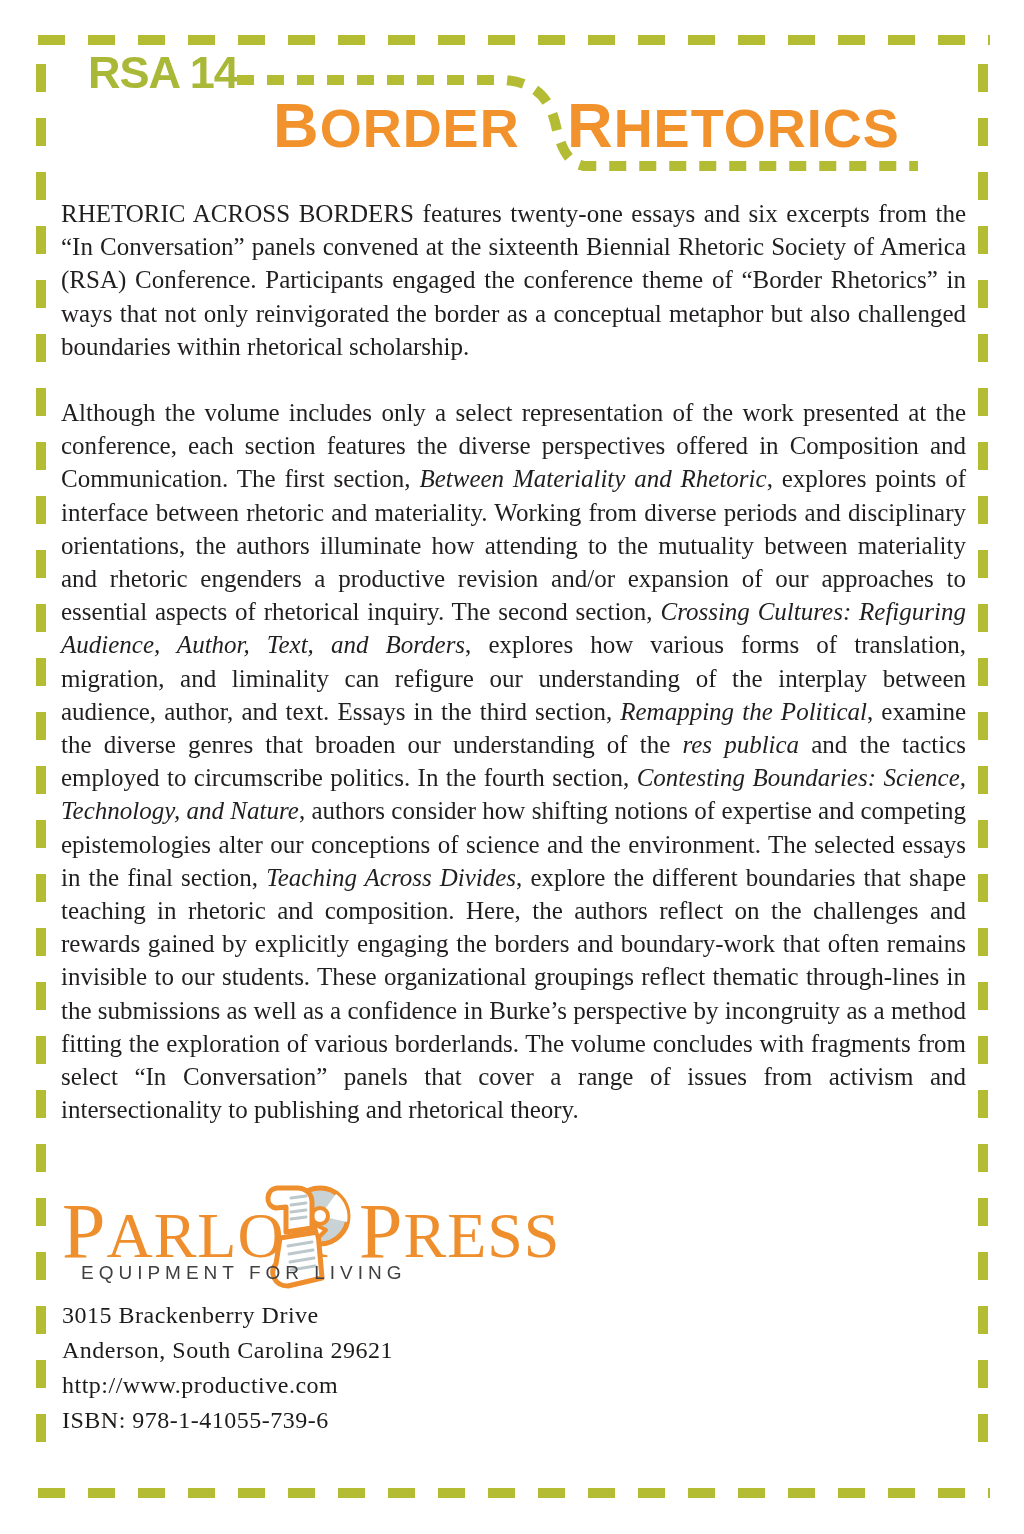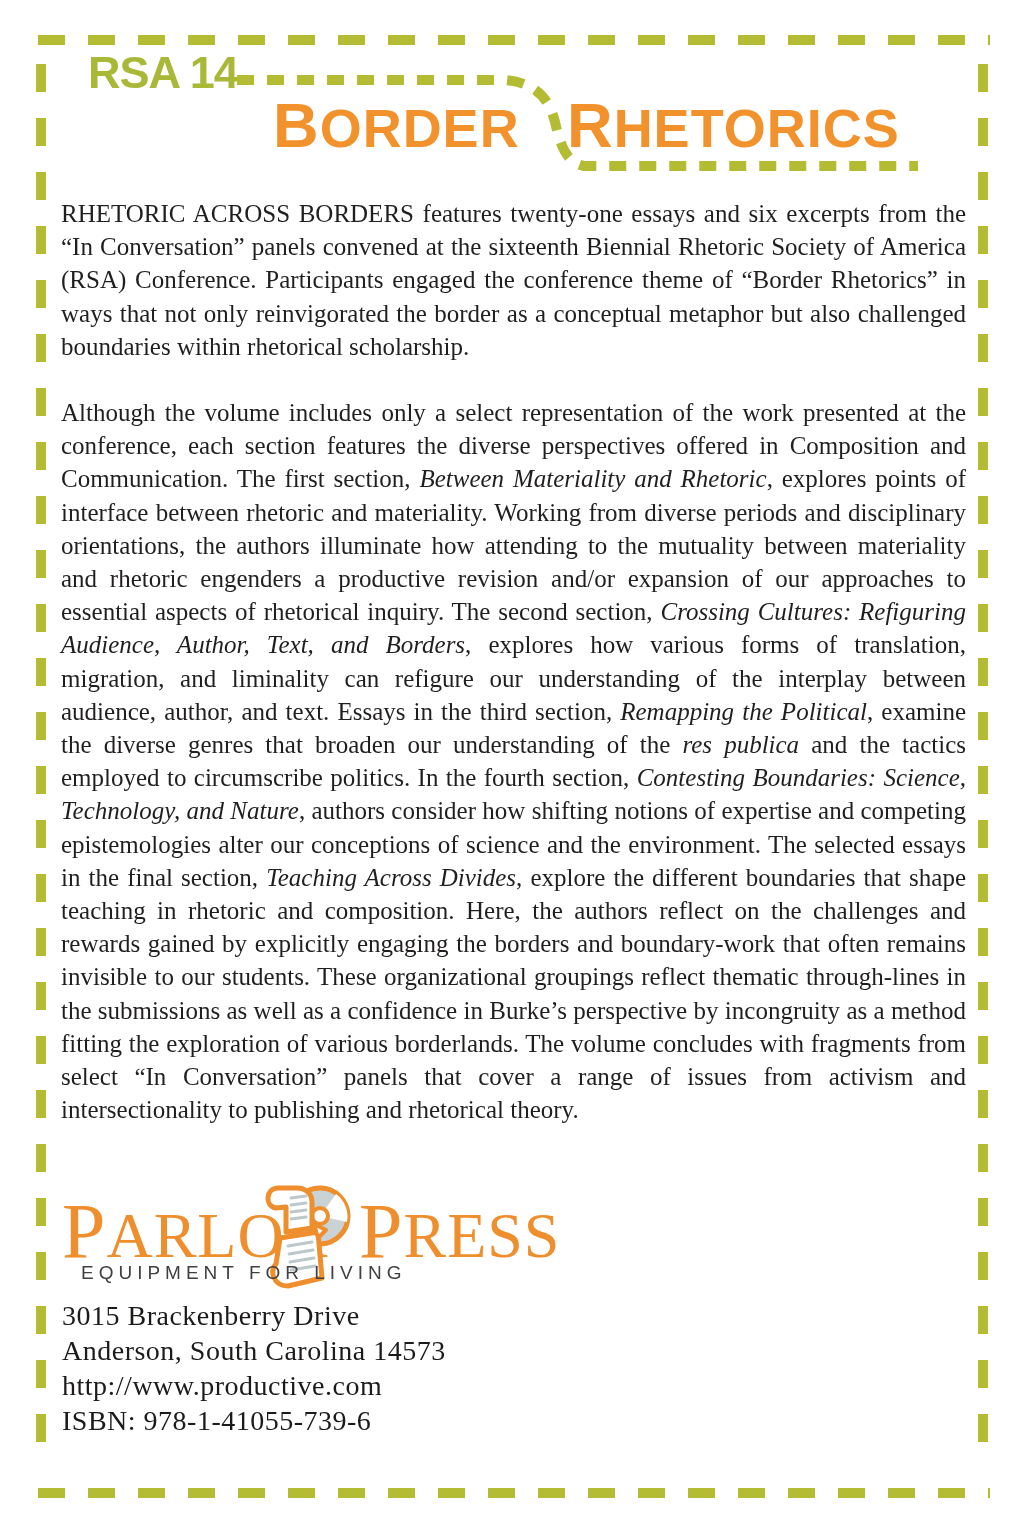--- a/index.html
+++ b/index.html
@@ -59,21 +59,21 @@
   .logo-mark { position:absolute; left:194px; top:0; width:100px; height:126px; }
   .logo-tagline {
     position:absolute; left:19px; top:86px;
     font-family:"Liberation Sans", sans-serif; font-size:19px;
     letter-spacing:5px; color:#404040; white-space:nowrap;
   }
 
   
   .address {
     position:absolute; left:62px; top:1298px;
-    font-size:28px; line-height:35px; color:#1d1b1a; letter-spacing:0.5px;
+    font-size:24px; line-height:35px; color:#1d1b1a; letter-spacing:0.5px;
   }
   .address div { white-space:nowrap; }
 </style>
 </head>
 <body>
 
 <div class="page">
 
   <div class="bd bd-top"></div>
   <div class="bd bd-bottom"></div>
@@ -121,18 +121,18 @@
 
       <path d="M58 48 L70 54 L62 62 Z" fill="#ffffff" stroke="#ee8e2c" stroke-width="4" stroke-linejoin="round"></path>
     </svg>
 
     <div class="logo-word logo-press">Press</div>
     <div class="logo-tagline">EQUIPMENT FOR LIVING</div>
   </div>
 
   <div class="address">
     <div>3015 Brackenberry Drive</div>
-    <div>Anderson, South Carolina 14573</div>
+    <div>Anderson, South Carolina 29621</div>
     <div>http://www.productive.com</div>
     <div>ISBN: 978-1-41055-739-6</div>
   </div>
 
 </div>
 
 </body></html>

